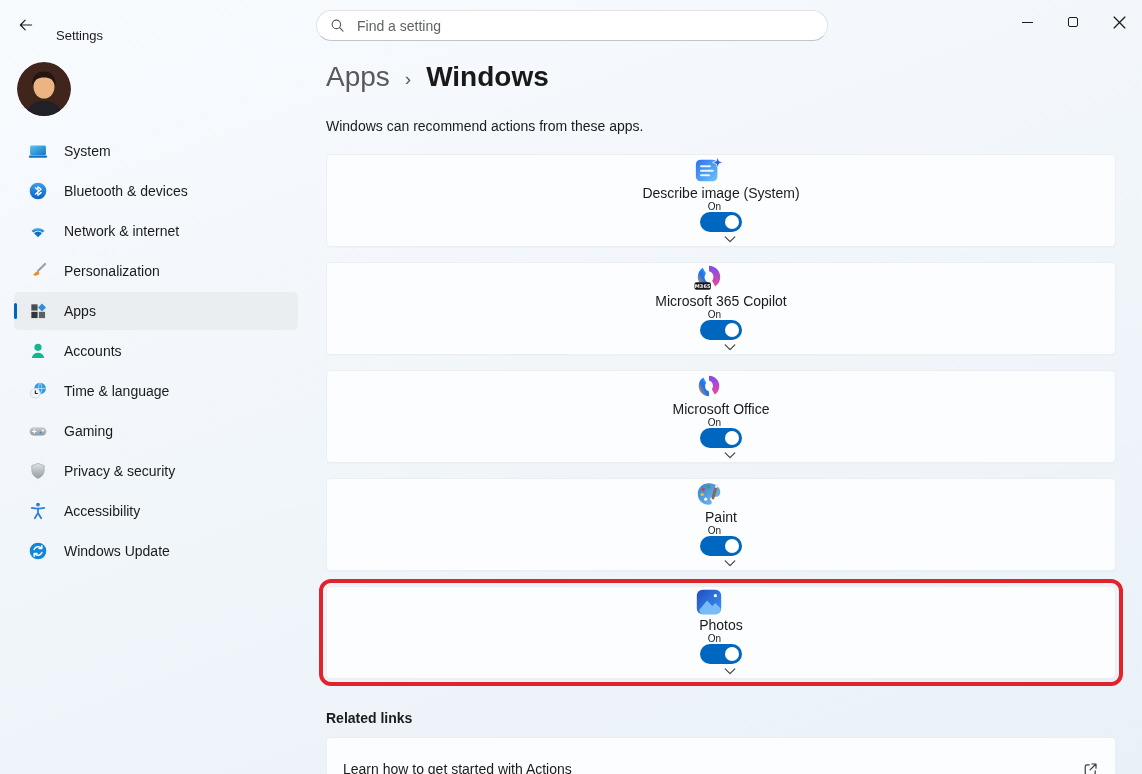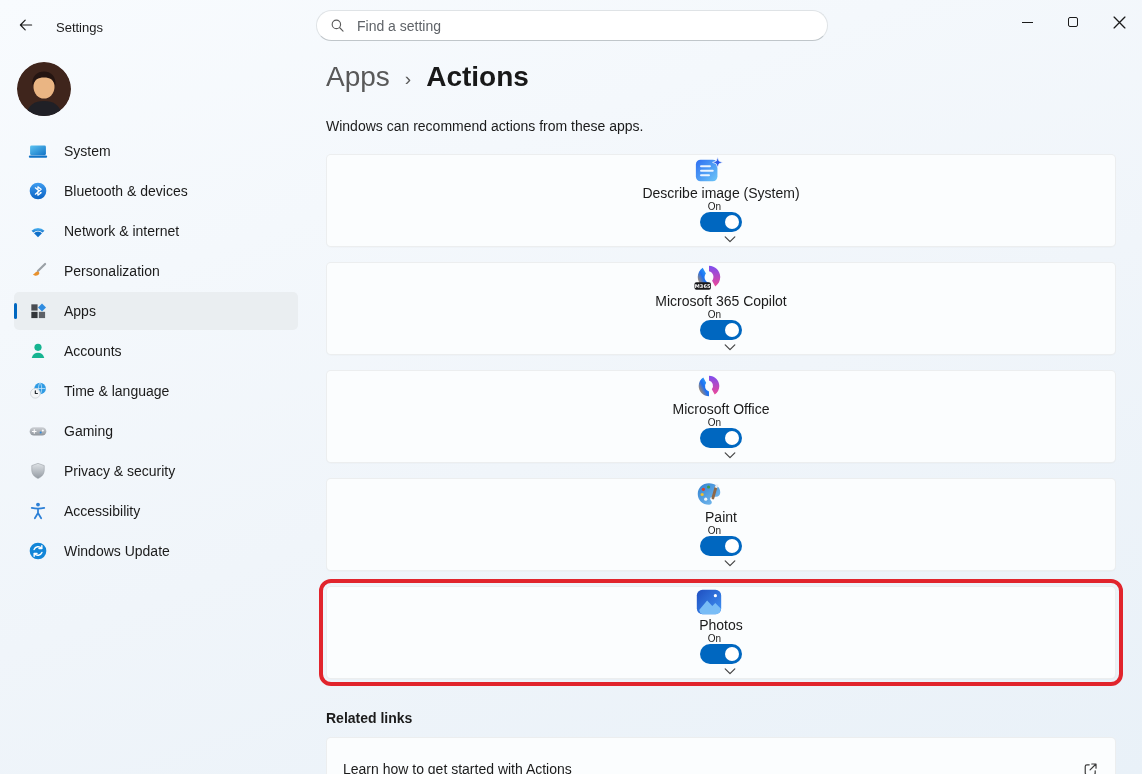--- a/index.html
+++ b/index.html
@@ -8,21 +8,21 @@
     width:1142px; height:774px; position:relative; overflow:hidden;
     font-family:"Liberation Sans","DejaVu Sans",sans-serif;
     color:#1b1b1b;
     background:linear-gradient(160deg,#f8fbfe 0%,#f0f5fa 55%,#e9f1f8 100%);
   }
 
   
   .titlebar { position:absolute; top:0; left:0; right:0; height:48px; }
   .back-btn { position:absolute; left:14px; top:13px; width:24px; height:24px;
     display:flex; align-items:center; justify-content:center; border-radius:4px; cursor:pointer; }
-  .app-title { position:absolute; left:56px; top:20px; font-size:13px; }
+  .app-title { position:absolute; left:56px; top:28px; font-size:13px; }
   .search-box { position:absolute; left:316px; top:10px; width:512px; height:31px;
     background:#ffffff; border:1px solid #dfe3e6; border-bottom-color:#c0c6ca;
     border-radius:16px; display:flex; align-items:center; padding:0 10px 0 13px; gap:10px; }
   .search-box input { flex:1; border:none; outline:none; background:transparent;
     font-size:14px; color:#1d4ed8; font-family:inherit; }
   .search-box input::placeholder { color:#5f6368; }
   .window-controls { position:absolute; right:0; top:0; display:flex; }
   .win-btn { width:46px; height:44px; display:flex; align-items:center; justify-content:center; cursor:pointer; }
   .min-glyph { width:11px; height:1px; background:#1b1b1b; display:block; }
   .max-glyph { width:10px; height:10px; border:1.2px solid #1b1b1b; border-radius:2px; display:block; }
@@ -273,21 +273,21 @@
       </span>
       <span>Windows Update</span>
     </div>
   </div>
 </div>
 
 <div class="main">
   <div class="breadcrumb">
     <span class="crumb-parent">Apps</span>
     <span class="crumb-sep">›</span>
-    <span class="crumb-current">Actions</span>
+    <span class="crumb-current">Windows</span>
   </div>
 
   <div class="description">Windows can recommend actions from these apps.</div>
 
   <div class="app-list">
 
     <div class="card">
       <span class="app-icon">
         <svg viewBox="0 0 32 32" width="30" height="30">
             <rect x="2" y="5" width="23" height="23" rx="5" fill="url(#g-di)"></rect>

